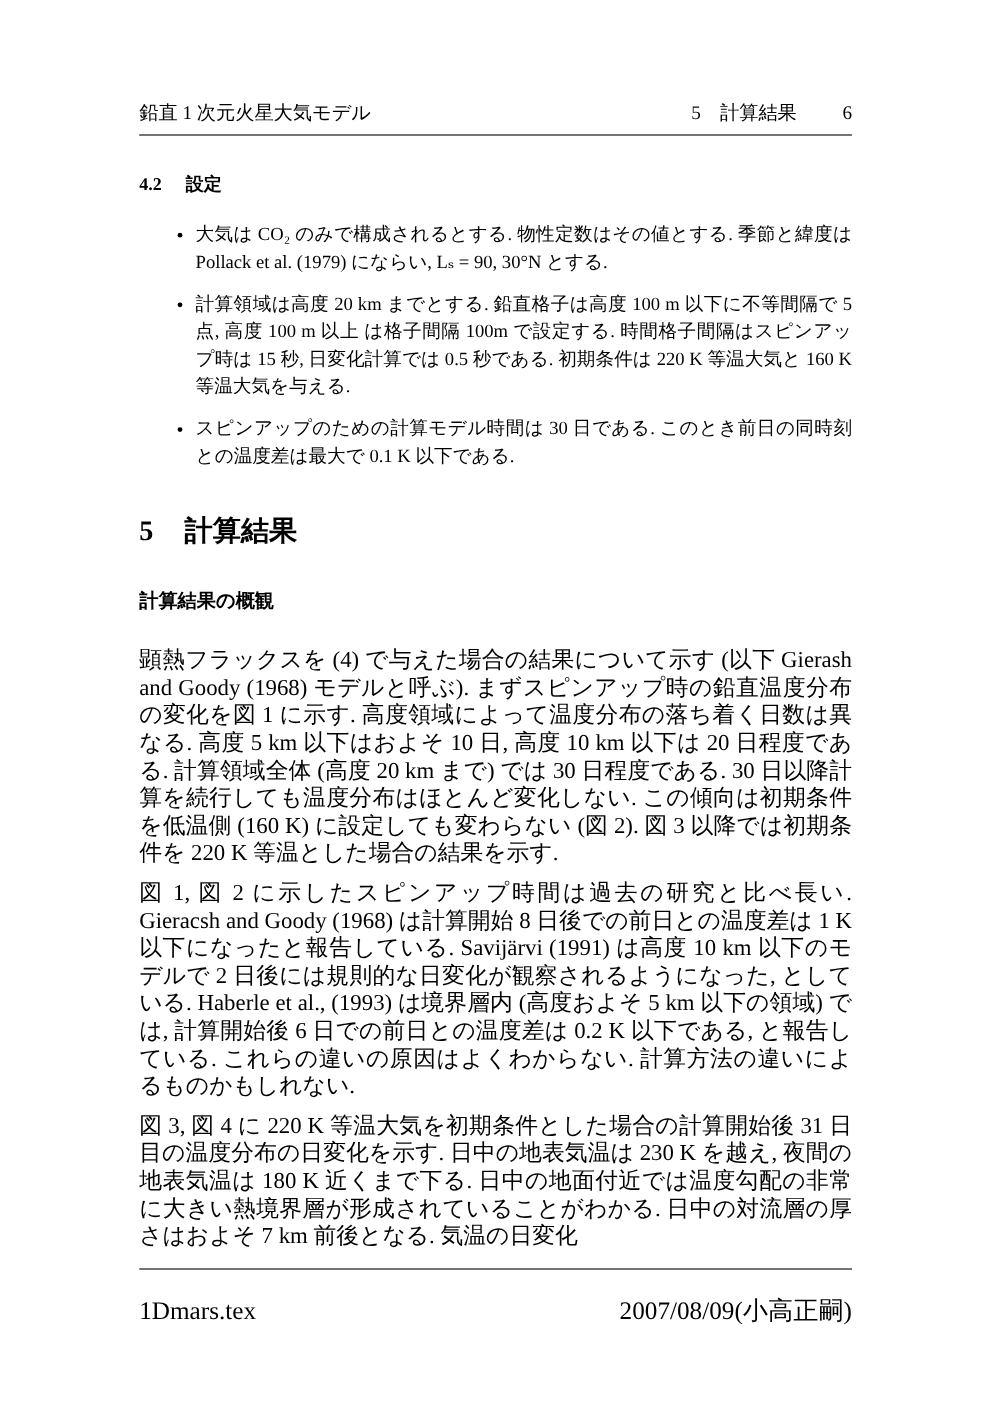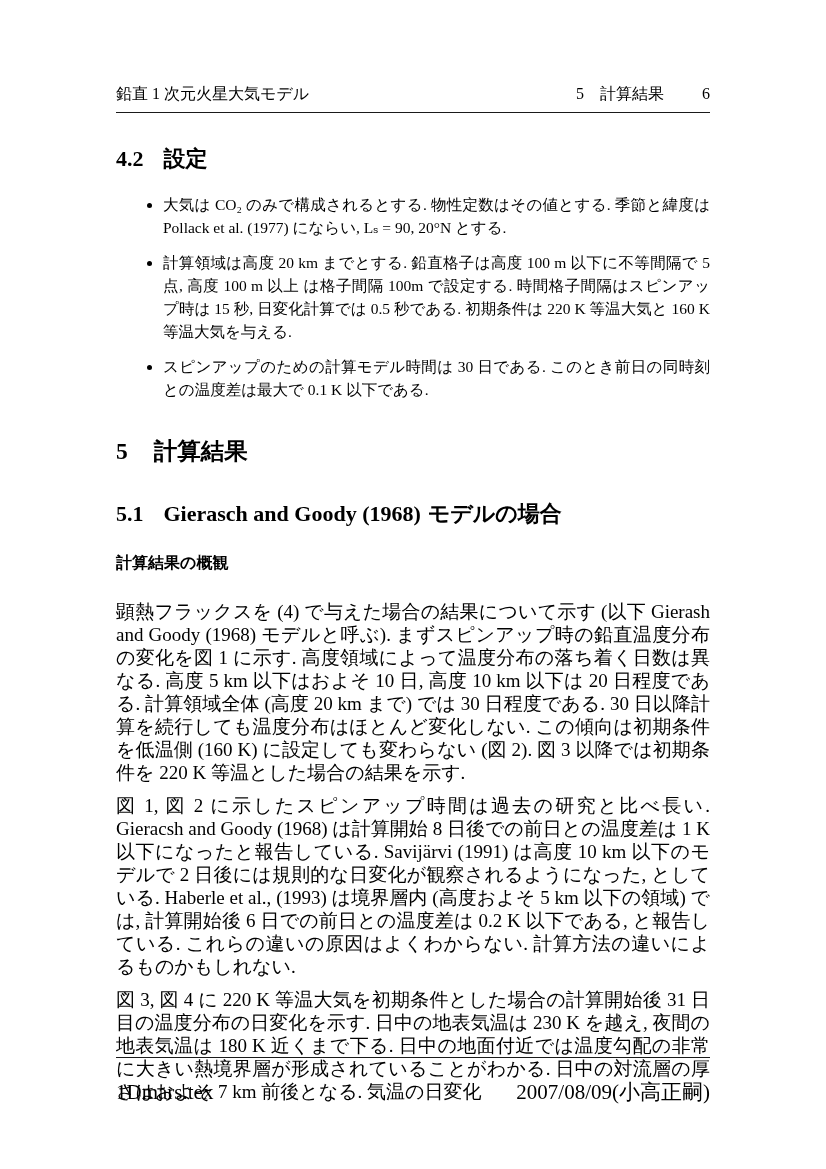--- a/index.html
+++ b/index.html
@@ -35,21 +35,21 @@
   
   .hnum, .hlatin {
     font-family: "Liberation Serif", "DejaVu Serif", serif;
     font-weight: bold;
   }
   .hja {
     font-family: "Liberation Sans", "DejaVu Sans", sans-serif;
     font-weight: bold;
   }
   h2.subsection {
-    font-size: 22px;
+    font-size: 15px;
     margin: 32px 0 20px 0;
     line-height: 1.25;
   }
   h2.subsection .hnum { margin-right: 20px; }
   h1.section {
     font-size: 23.5px;
     margin: 36px 0 34px 0;
     line-height: 1.25;
   }
   h1.section .hnum { margin-right: 26px; }
@@ -109,32 +109,29 @@
         <span>5　計算結果</span>
         <span class="rh-page">6</span>
       </span>
     </div>
 
     <h2 class="subsection">
       <span class="hnum">4.2</span><span class="hja">設定</span>
     </h2>
 
     <ul class="bullets">
-      <li>大気は CO₂ のみで構成されるとする. 物性定数はその値とする. 季節と緯度は Pollack et al. (1977) にならい, Lₛ = 90, 20°N とする.</li>
+      <li>大気は CO₂ のみで構成されるとする. 物性定数はその値とする. 季節と緯度は Pollack et al. (1979) にならい, Lₛ = 90, 30°N とする.</li>
       <li>計算領域は高度 20 km までとする. 鉛直格子は高度 100 m 以下に不等間隔で 5 点, 高度 100 m 以上 は格子間隔 100m で設定する. 時間格子間隔はスピンアップ時は 15 秒, 日変化計算では 0.5 秒である. 初期条件は 220 K 等温大気と 160 K 等温大気を与える.</li>
       <li>スピンアップのための計算モデル時間は 30 日である. このとき前日の同時刻との温度差は最大で 0.1 K 以下である.</li>
     </ul>
 
     <h1 class="section">
       <span class="hnum">5</span><span class="hja">計算結果</span>
     </h1>
 
-    <h2 class="subsection">
-      <span class="hnum">5.1</span><span class="hlatin">Gierasch and Goody (1968)</span><span class="hja">モデルの場合</span>
-    </h2>
 
     <h3 class="parahead">計算結果の概観</h3>
 
     <p class="body-para">顕熱フラックスを (4) で与えた場合の結果について示す (以下 Gierash and Goody (1968) モデルと呼ぶ). まずスピンアップ時の鉛直温度分布の変化を図 1 に示す. 高度領域によって温度分布の落ち着く日数は異なる. 高度 5 km 以下はおよそ 10 日, 高度 10 km 以下は 20 日程度である. 計算領域全体 (高度 20 km まで) では 30 日程度である. 30 日以降計算を続行しても温度分布はほとんど変化しない. この傾向は初期条件を低温側 (160 K) に設定しても変わらない (図 2). 図 3 以降では初期条件を 220 K 等温とした場合の結果を示す.</p>
     <p class="body-para">図 1, 図 2 に示したスピンアップ時間は過去の研究と比べ長い. Gieracsh and Goody (1968) は計算開始 8 日後での前日との温度差は 1 K 以下になったと報告している. Savijärvi (1991) は高度 10 km 以下のモデルで 2 日後には規則的な日変化が観察されるようになった, としている. Haberle et al., (1993) は境界層内 (高度およそ 5 km 以下の領域) では, 計算開始後 6 日での前日との温度差は 0.2 K 以下である, と報告している. これらの違いの原因はよくわからない. 計算方法の違いによるものかもしれない.</p>
     <p class="body-para">図 3, 図 4 に 220 K 等温大気を初期条件とした場合の計算開始後 31 日目の温度分布の日変化を示す. 日中の地表気温は 230 K を越え, 夜間の地表気温は 180 K 近くまで下る. 日中の地面付近では温度勾配の非常に大きい熱境界層が形成されていることがわかる. 日中の対流層の厚さはおよそ 7 km 前後となる. 気温の日変化</p>
 
   </div>
 
   <div class="running-footer">

